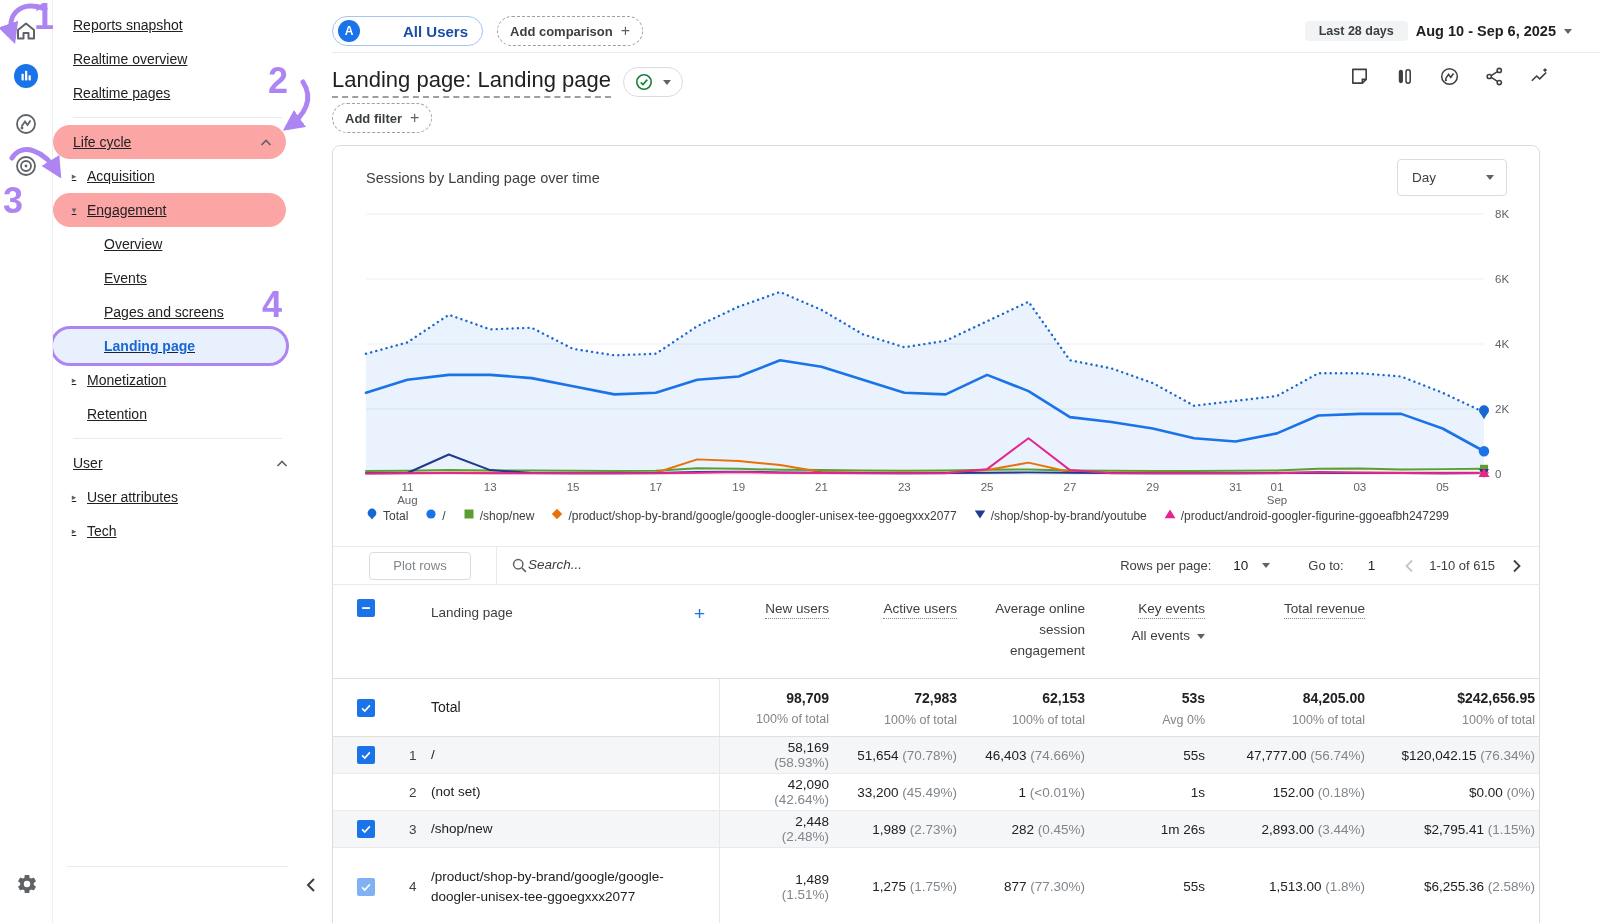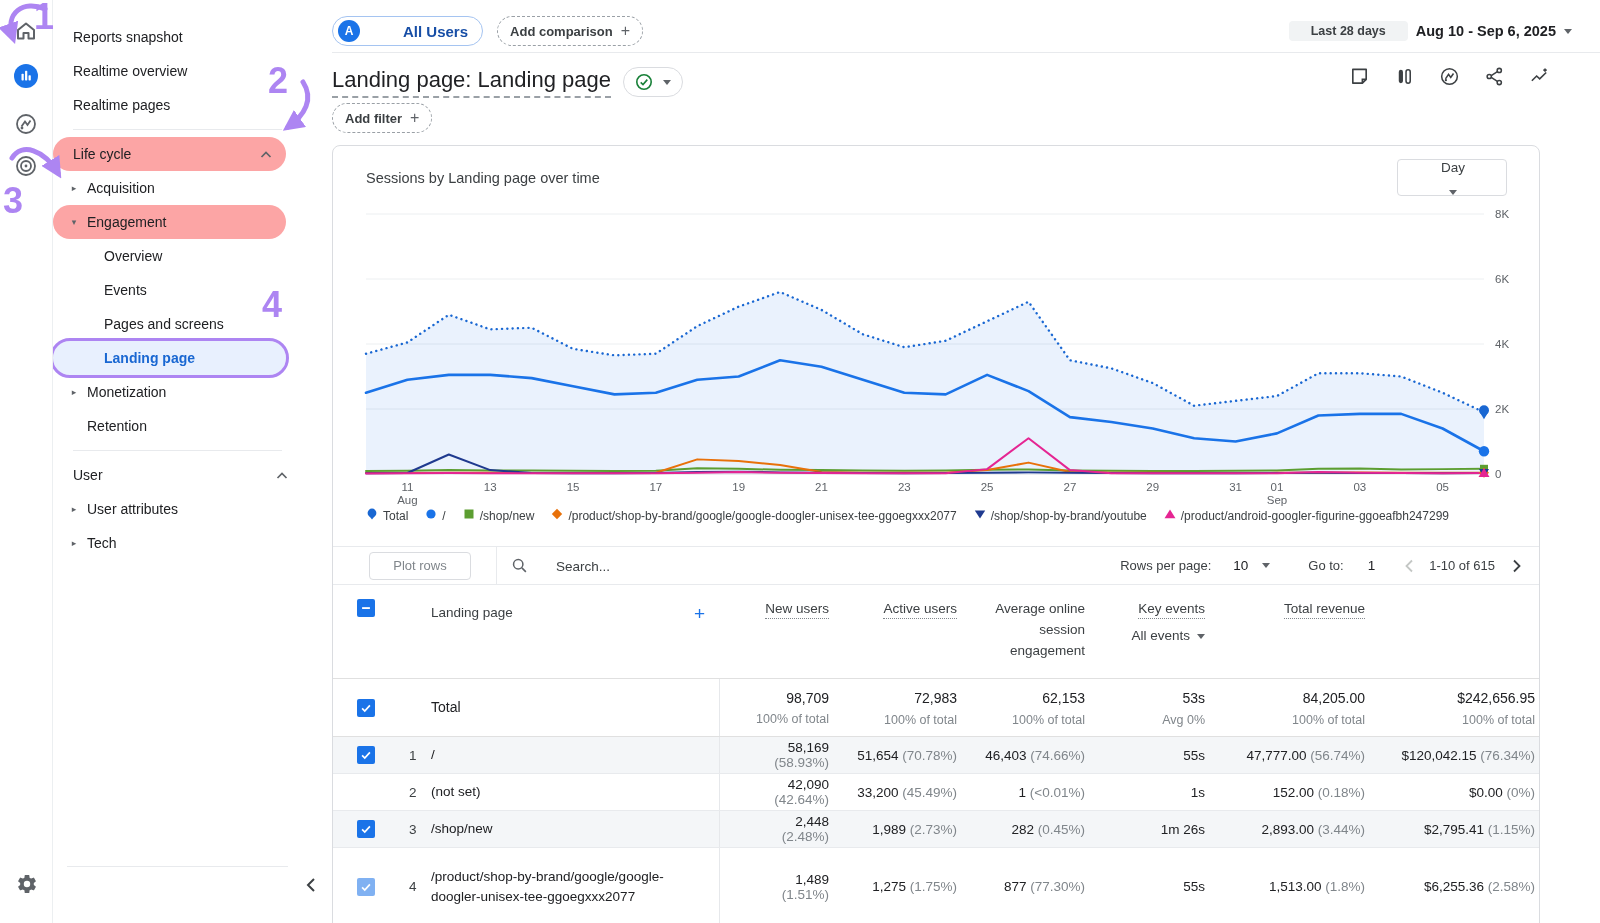--- a/index.html
+++ b/index.html
@@ -14,21 +14,21 @@
   *{box-sizing:border-box;margin:0;padding:0;}
   html,body{width:1600px;height:923px;overflow:hidden;background:#fff;
     font-family:"Liberation Sans","DejaVu Sans",sans-serif;color:var(--txt);}
   
   .rail{position:absolute;left:0;top:0;width:53px;height:923px;border-right:1px solid #eceff1;background:#fff;z-index:5;}
   .rail-icon{position:absolute;left:13px;width:26px;height:26px;color:#5f6368;display:flex;align-items:center;justify-content:center;}
   .rail-icon svg{width:24px;height:24px;}
   .rail-icon.active{left:10px;width:32px;height:32px;}
   
   .sidebar{position:absolute;left:53px;top:0;width:249px;height:923px;background:#fff;z-index:4;}
-  .nav{padding-top:20px;}
+  .nav{padding-top:8px;text-decoration:underline;}
   .nav-item{position:relative;height:34px;display:flex;align-items:center;font-size:14px;color:var(--txt);cursor:pointer;}
   .nav-item .lbl{white-space:nowrap;}
   .nav-divider{border-top:1px solid var(--line2);margin:7px 20px 7px 20px;}
   .nav-link .lbl{margin-left:20px;}
   .nav-section{justify-content:space-between;padding:0 14px 0 20px;}
   .nav-section .chev{color:#5f6368;}
   .nav-parent .arrow{width:26px;margin-left:8px;display:flex;justify-content:center;color:#5f6368;font-size:9px;}
   .nav-parent .lbl{font-weight:400;}
   .nav-child .lbl{margin-left:51px;}
   .pill{background:#fca5a5;border-radius:17px;margin-right:16px;}
@@ -39,46 +39,46 @@
   .rail-gear{position:absolute;left:16px;top:873px;width:22px;height:22px;color:#5f6368;}
   
   .main{position:absolute;left:332px;top:0;width:1268px;height:923px;}
   .topbar{position:absolute;left:0;top:14px;right:28px;height:34px;display:flex;align-items:center;}
   .chip-users{display:flex;align-items:center;gap:7px;height:30px;padding:0 14px 0 5px;border:1px solid #a5c4f1;border-radius:16px;background:#fff;cursor:pointer;}
   .chip-users .abadge{width:22px;height:22px;border-radius:50%;background:#1a73e8;color:#fff;font-size:12px;font-weight:700;display:flex;align-items:center;justify-content:center;}
   .chip-users .t{font-size:15px;font-weight:700;color:#174ea6;margin-left:36px;}
   .chip-dashed{display:flex;align-items:center;gap:8px;height:30px;padding:0 12px;border:1px dashed #9aa0a6;border-radius:16px;margin-left:14px;color:var(--txt3);font-size:13px;font-weight:700;cursor:pointer;background:#fff;}
   .plus{color:#5f6368;font-size:16px;font-weight:400;}
   .date-cluster{margin-left:auto;display:flex;align-items:center;gap:8px;cursor:pointer;}
-  .date-preset{background:#f1f3f4;border-radius:4px;padding:3px 22px;font-size:12.5px;font-weight:700;color:var(--txt3);}
+  .date-preset{background:#f1f3f4;border-radius:4px;padding:3px 14px;font-size:12.5px;font-weight:700;color:var(--txt3);}
   .date-range{font-size:14.5px;font-weight:700;color:var(--txt);}
   .caret{width:0;height:0;border-left:4px solid transparent;border-right:4px solid transparent;border-top:5px solid #5f6368;display:inline-block;}
   .main-divider{position:absolute;left:0;right:0;top:52px;border-top:1px solid var(--line2);}
   .title-row{position:absolute;left:0;top:64px;height:36px;display:flex;align-items:center;}
   .report-title{font-size:22px;color:var(--txt);border-bottom:2px dashed #9aa0a6;padding-bottom:3px;cursor:pointer;}
   .check-pill{display:flex;align-items:center;gap:10px;height:30px;padding:0 11px;border:1px solid var(--line);border-radius:16px;margin-left:12px;cursor:pointer;background:#fff;}
   .check-pill svg{width:18px;height:18px;}
   .hdr-icons{position:absolute;right:50px;top:66px;display:flex;gap:24px;color:#3c4043;}
   .hdr-icons .ic{width:21px;height:21px;cursor:pointer;}
   .filter-row{position:absolute;left:0;top:103px;}
   .filter-row .chip-dashed{margin-left:0;font-weight:700;}
   
   .card{position:absolute;left:0;top:145px;width:1208px;height:790px;border:1px solid var(--line);border-radius:8px;background:#fff;}
   .chart-title{position:absolute;left:33px;top:24px;font-size:14.5px;color:var(--txt3);}
-  .granularity{position:absolute;right:32px;top:13px;width:110px;height:37px;border:1px solid var(--line);border-radius:4px;display:flex;align-items:center;justify-content:space-between;padding:0 12px 0 14px;font-size:13.5px;color:var(--txt3);cursor:pointer;background:#fff;flex-direction:column;}
+  .granularity{position:absolute;right:32px;top:13px;width:110px;height:37px;border:1px solid var(--line);border-radius:4px;display:flex;align-items:center;justify-content:space-between;padding:0 12px 0 14px;font-size:13.5px;color:var(--txt3);cursor:pointer;background:#fff;}
   .chart-svg{position:absolute;left:0;top:50px;}
   .legend{position:absolute;left:33px;top:362px;display:flex;align-items:center;gap:17px;}
   .legend-item{display:flex;align-items:center;gap:5px;font-size:12px;color:var(--txt3);}
   .legend-item svg{width:12px;height:12px;}
   
   .table-block{position:absolute;left:0;right:0;top:400px;bottom:0;border-top:1px solid var(--line2);}
   .toolbar{position:relative;height:38px;border-bottom:1px solid var(--line2);display:flex;align-items:center;}
   .toolbar-divider{position:absolute;left:163px;top:0;bottom:0;border-left:1px solid var(--line2);}
   .plot-rows{position:absolute;left:36px;width:102px;height:28px;border:1px solid var(--line);border-radius:4px;color:#80868b;font-size:13px;display:flex;align-items:center;justify-content:center;cursor:pointer;background:#fff;}
-  .search{position:absolute;left:178px;display:flex;align-items:flex-end;gap:28px;color:#3c4043;}
+  .search{position:absolute;left:178px;display:flex;align-items:flex-start;gap:0;color:#3c4043;font-style:italic;}
   .search svg{width:17px;height:17px;color:#5f6368;}
   .search .ph{font-size:13.5px;color:#3c4043;}
   .toolbar-right{margin-left:auto;display:flex;align-items:center;padding-right:14px;font-size:13px;color:var(--txt3);}
   .rpp-val{margin-left:22px;font-size:13.5px;color:var(--txt);}
   .rpp-caret{margin-left:14px;}
   .goto-lbl{margin-left:38px;}
   .goto-val{margin-left:24px;font-size:13.5px;color:var(--txt);}
   .pg-chev{width:18px;height:18px;margin-left:26px;cursor:pointer;}
   .pg-chev.disabled{color:#c4c7c5;}
   .pg-range{margin-left:10px;margin-right:2px;font-size:13px;color:var(--txt3);}
@@ -96,21 +96,21 @@
   .cb.faded{opacity:.55;}
   .cb-space{width:18px;height:18px;margin-left:24px;}
   .row{height:37px;border-bottom:1px solid var(--line2);font-size:13.5px;}
   .row.shaded{background:#f4f6f8;}
   .row.tall{height:77px;border-bottom:none;}
   .row-total{height:58px;border-bottom:1px solid #e0e0e0;}
   .idx{color:var(--txt3);text-align:left;padding-left:12px;}
   .dim-cell{padding-right:18px;line-height:1.45;overflow-wrap:anywhere;color:var(--txt);}
   .mcell{text-align:right;padding-right:6px;color:var(--txt);white-space:nowrap;}
   .mcell .pct{color:#80868b;}
-  .mcell .big{font-weight:400;font-size:14px;}
+  .mcell .big{font-weight:700;font-size:14px;}
   .mcell .sub{display:block;color:#80868b;font-size:12.5px;margin-top:6px;}
   .vline{border-left:1px solid #e6e8eb;height:100%;display:flex;flex-direction:column;justify-content:center;}
   .col4h{border-left:1px solid #e6e8eb;}
   .total-lbl{font-size:14px;color:var(--txt);}
   
   .overlay{position:absolute;left:0;top:0;width:1600px;height:923px;pointer-events:none;z-index:50;}
   .anno-num{position:absolute;font-size:36px;font-weight:700;color:var(--purple);pointer-events:none;z-index:51;}
 </style>
 </head>
 <body>

